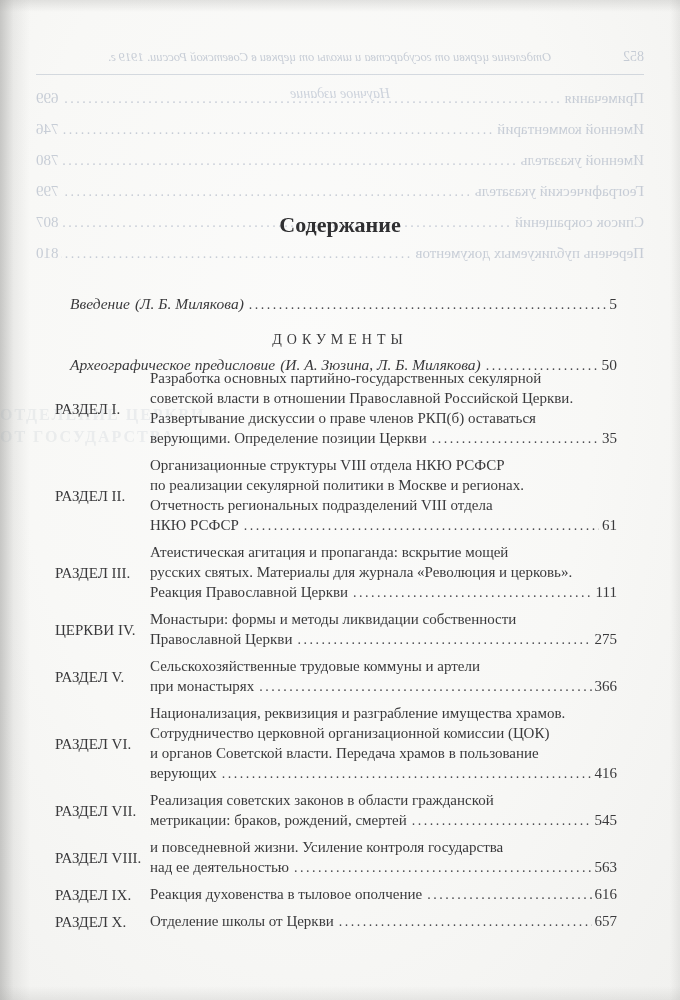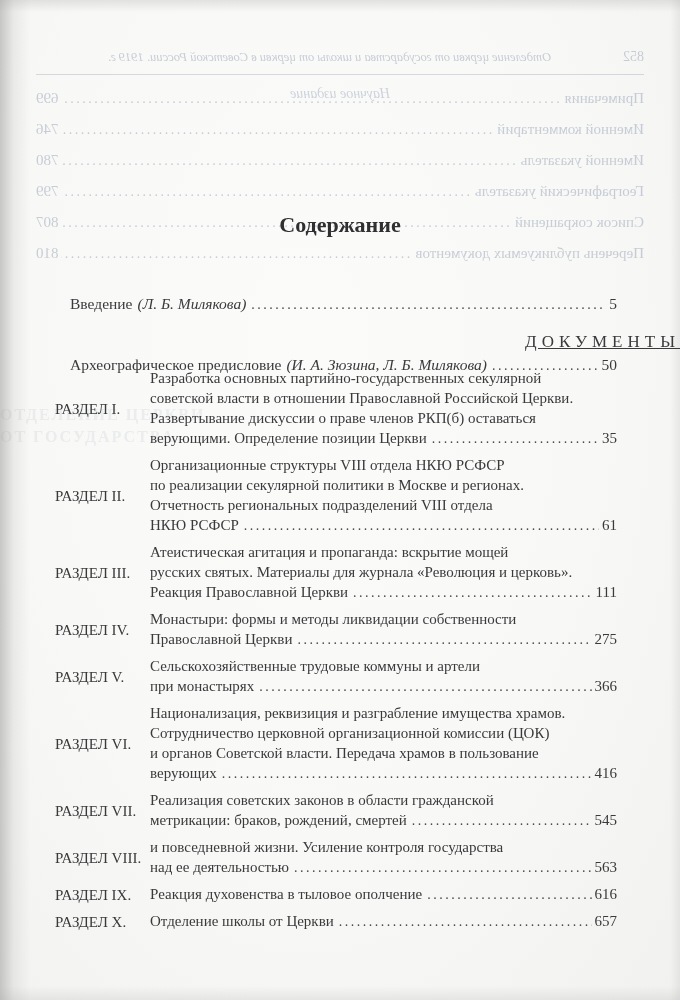--- a/index.html
+++ b/index.html
@@ -71,24 +71,24 @@
   .title {
     position: absolute; top: 212px; left: 0; right: 0;
     text-align: center; font-size: 22px; font-weight: bold; color: #303032;
   }
   .front {
     position: absolute; left: 70px; width: 547px; top: 262px;
     font-size: 15.5px; color: #3a3a3c;
   }
   .front .row { display: flex; align-items: baseline; line-height: 20px; margin-bottom: 8px; }
   .authors { font-style: italic; margin-left: 5px; white-space: nowrap; margin-top: 32px; }
-  .entry-label { white-space: nowrap; }
+  .entry-label { white-space: nowrap; font-style: italic; }
   .docs-head {
     position: absolute; top: 332px; left: 0; right: 0;
-    text-align: right; font-size: 17px; letter-spacing: 5px; color: #3a3a3c; text-decoration: underline;
+    text-align: center; font-size: 14px; letter-spacing: 5px; color: #3a3a3c;
   }
   .sections {
     position: absolute; left: 55px; width: 562px; top: 368px;
     font-size: 15px; color: #3a3a3c;
   }
   .section { display: flex; margin-bottom: 6px; align-items: center; }
   .sec-label { flex: 0 0 95px; width: 95px; line-height: 20px; white-space: nowrap; }
   .sec-body { flex: 1; min-width: 0; }
   .sec-line { line-height: 20px; white-space: nowrap; }
   .sec-last { display: flex; align-items: baseline; line-height: 20px; }
@@ -206,21 +206,21 @@
         <div class="sec-line">русских святых. Материалы для журнала «Революция и церковь».</div>
         <div class="sec-last">
           <span class="txt">Реакция Православной Церкви</span>
           <span class="leader"></span>
           <span class="pg">111</span>
         </div>
       </div>
     </div>
 
     <div class="section">
-      <div class="sec-label">РАЗДЕЛ IV.</div>
+      <div class="sec-label">ЦЕРКВИ IV.</div>
       <div class="sec-body">
         <div class="sec-line">Монастыри: формы и методы ликвидации собственности</div>
         <div class="sec-last">
           <span class="txt">Православной Церкви</span>
           <span class="leader"></span>
           <span class="pg">275</span>
         </div>
       </div>
     </div>
 

